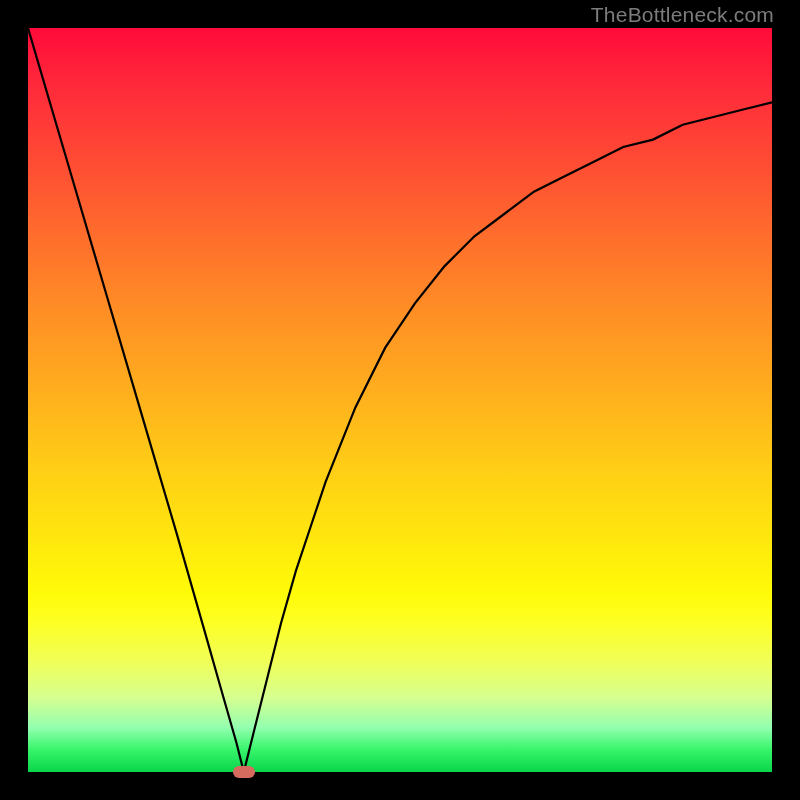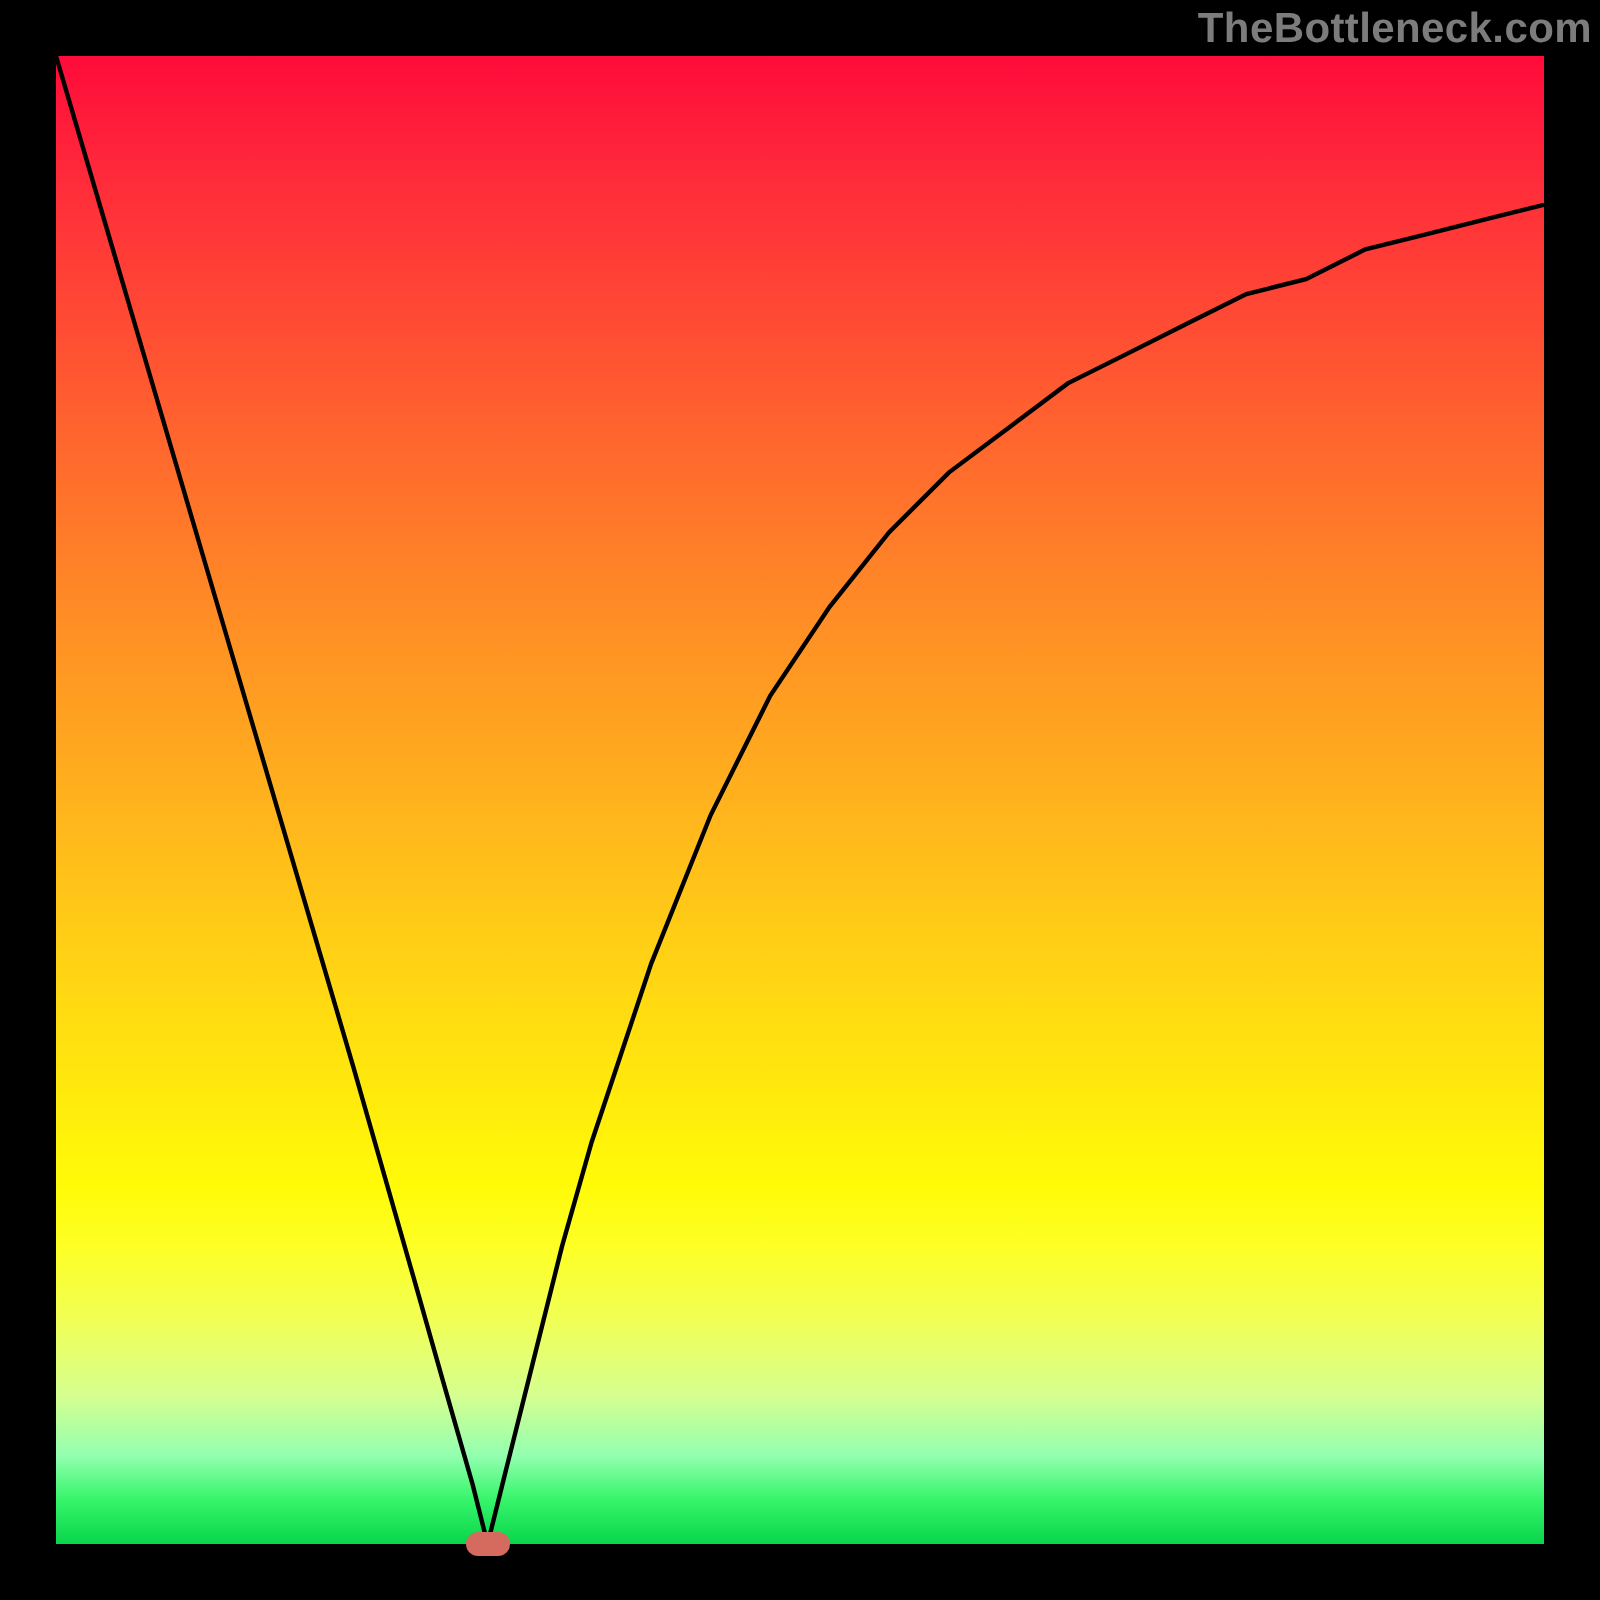--- a/index.html
+++ b/index.html
@@ -39,24 +39,24 @@
       #f1ff56 85%,
       #d6ff90 90%,
       #94ffb0 94%,
       #37f56b 97%,
       #09d54a 100%
     );
   }
   .watermark {
     position: absolute;
     top: 3px;
-    right: 4px;
+    right: 26px;
     color: #7c7c7c;
     font-size: 21px;
-    font-weight: 700;
+    font-weight: 400;
     letter-spacing: 0.2px;
   }
   svg.curve {
     position: absolute;
     left: 0;
     top: 0;
     width: 744px;
     height: 744px;
   }
   .marker {

